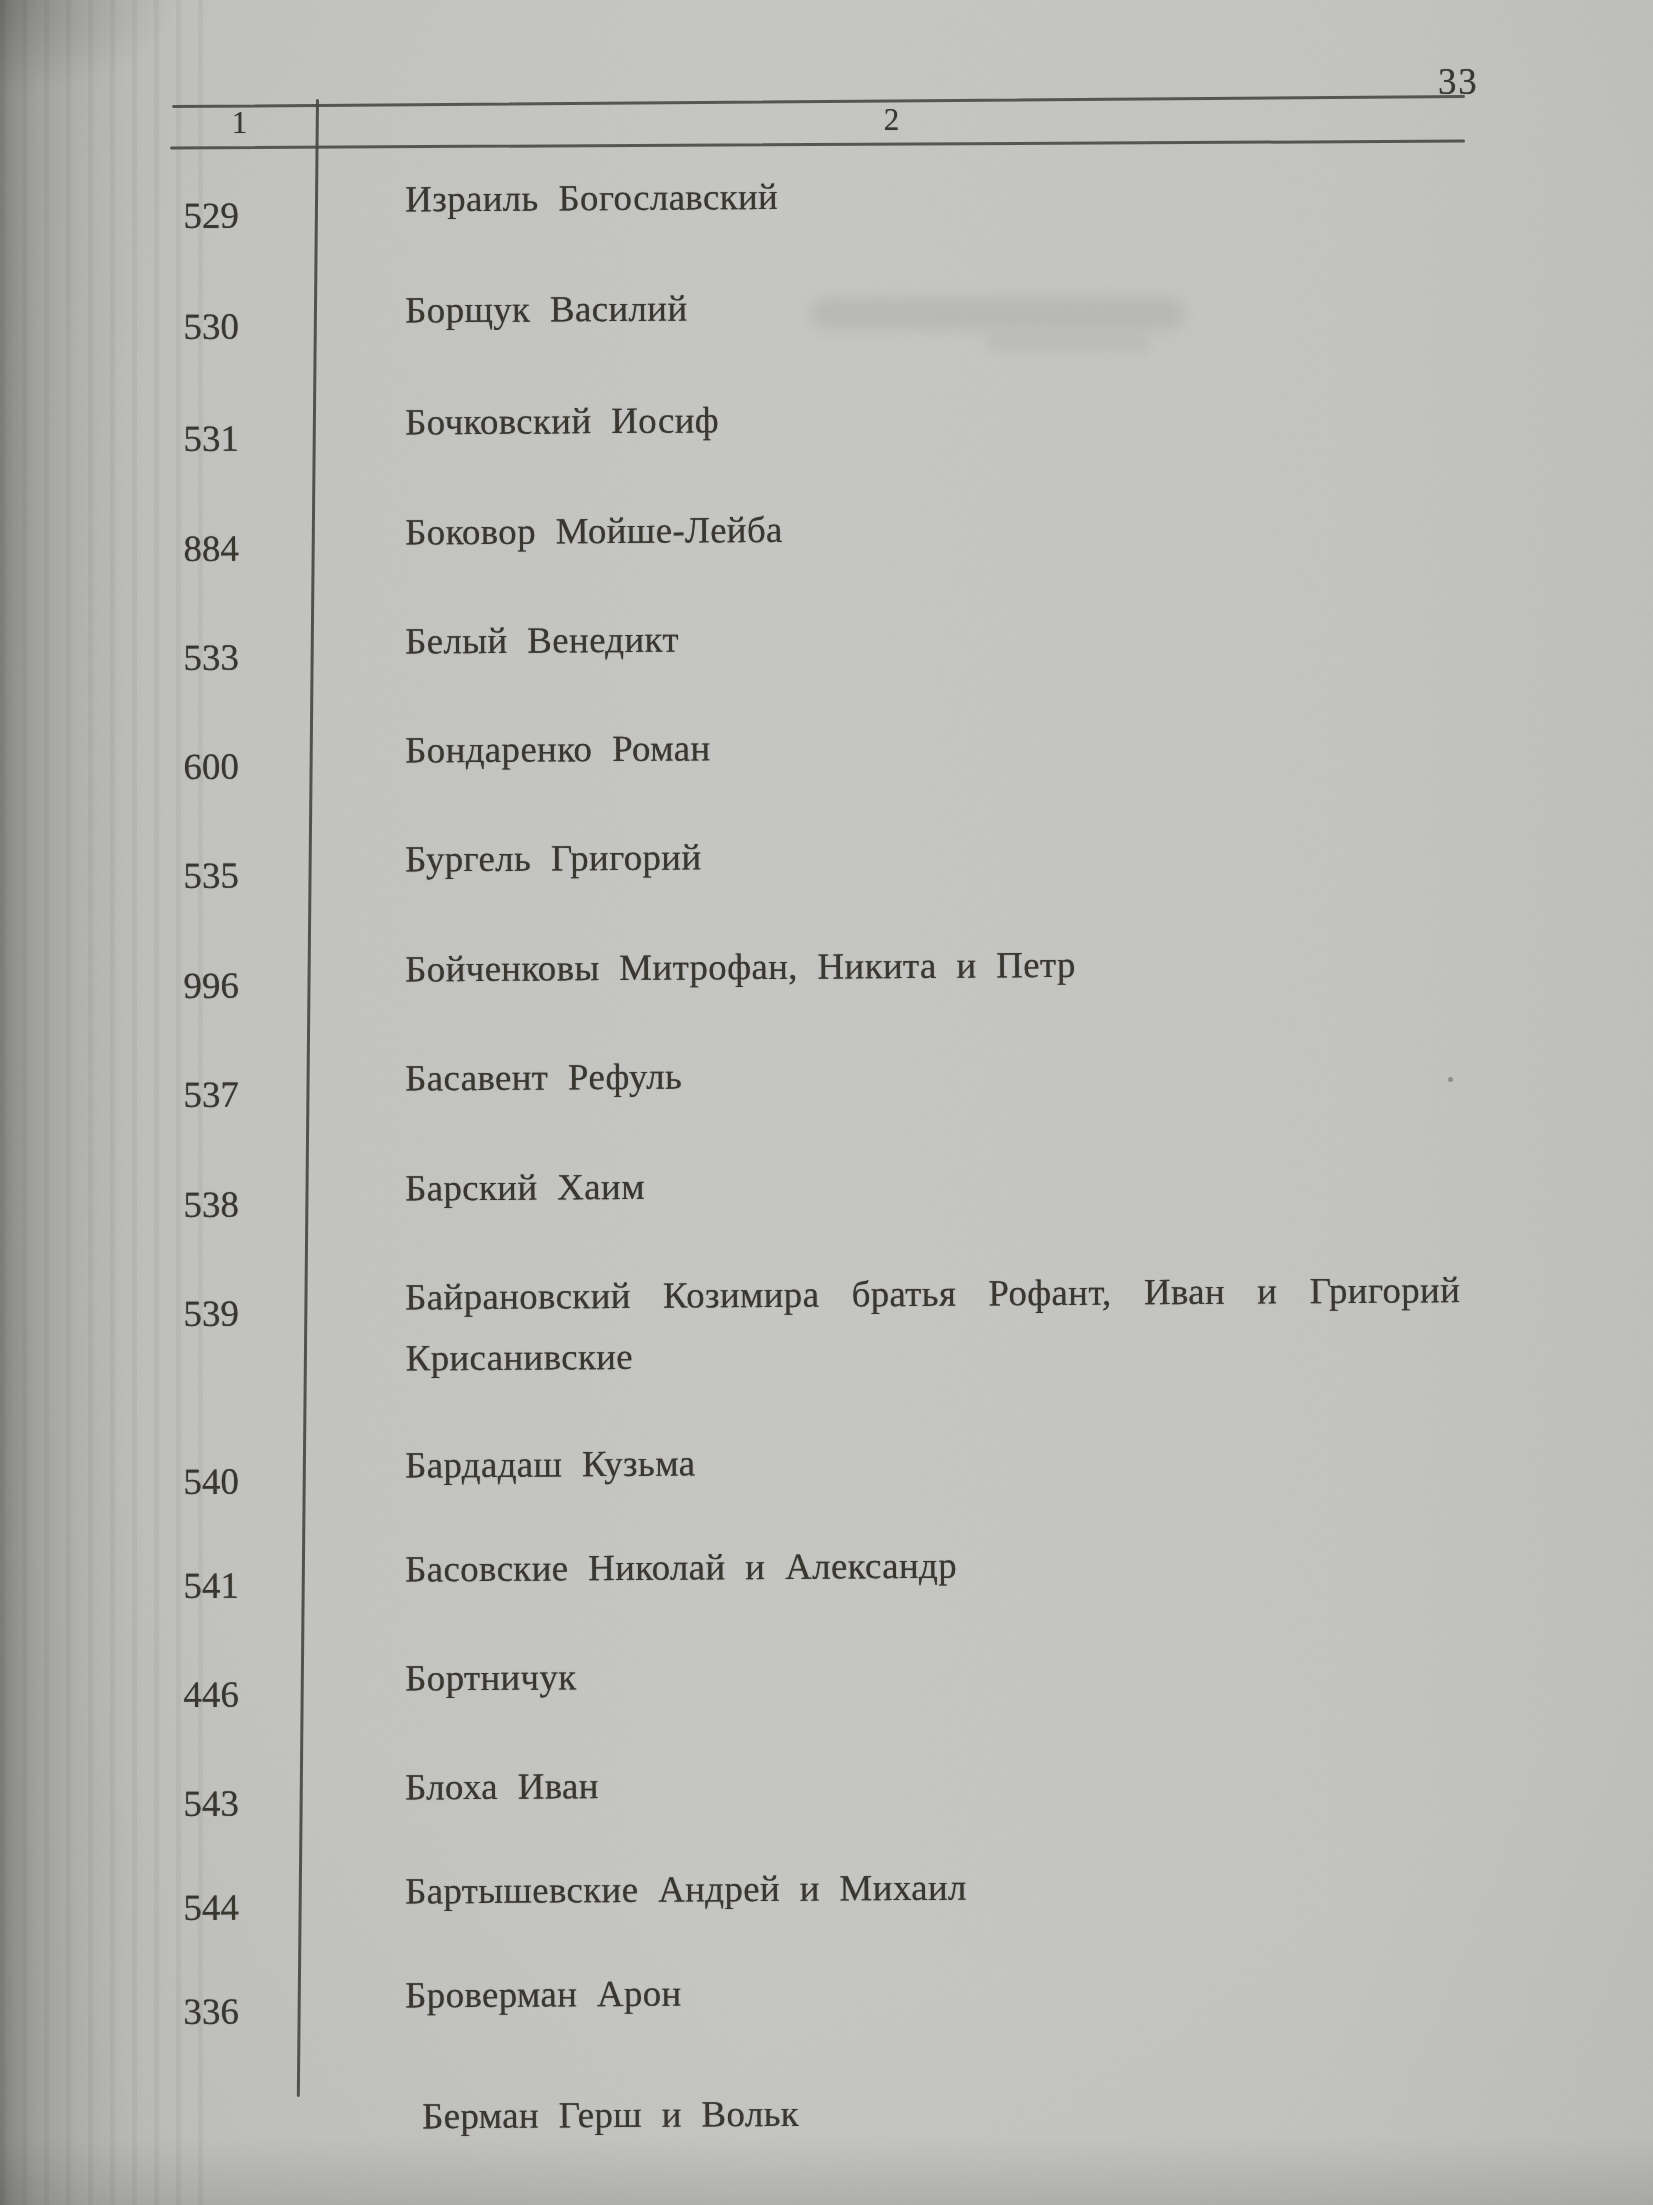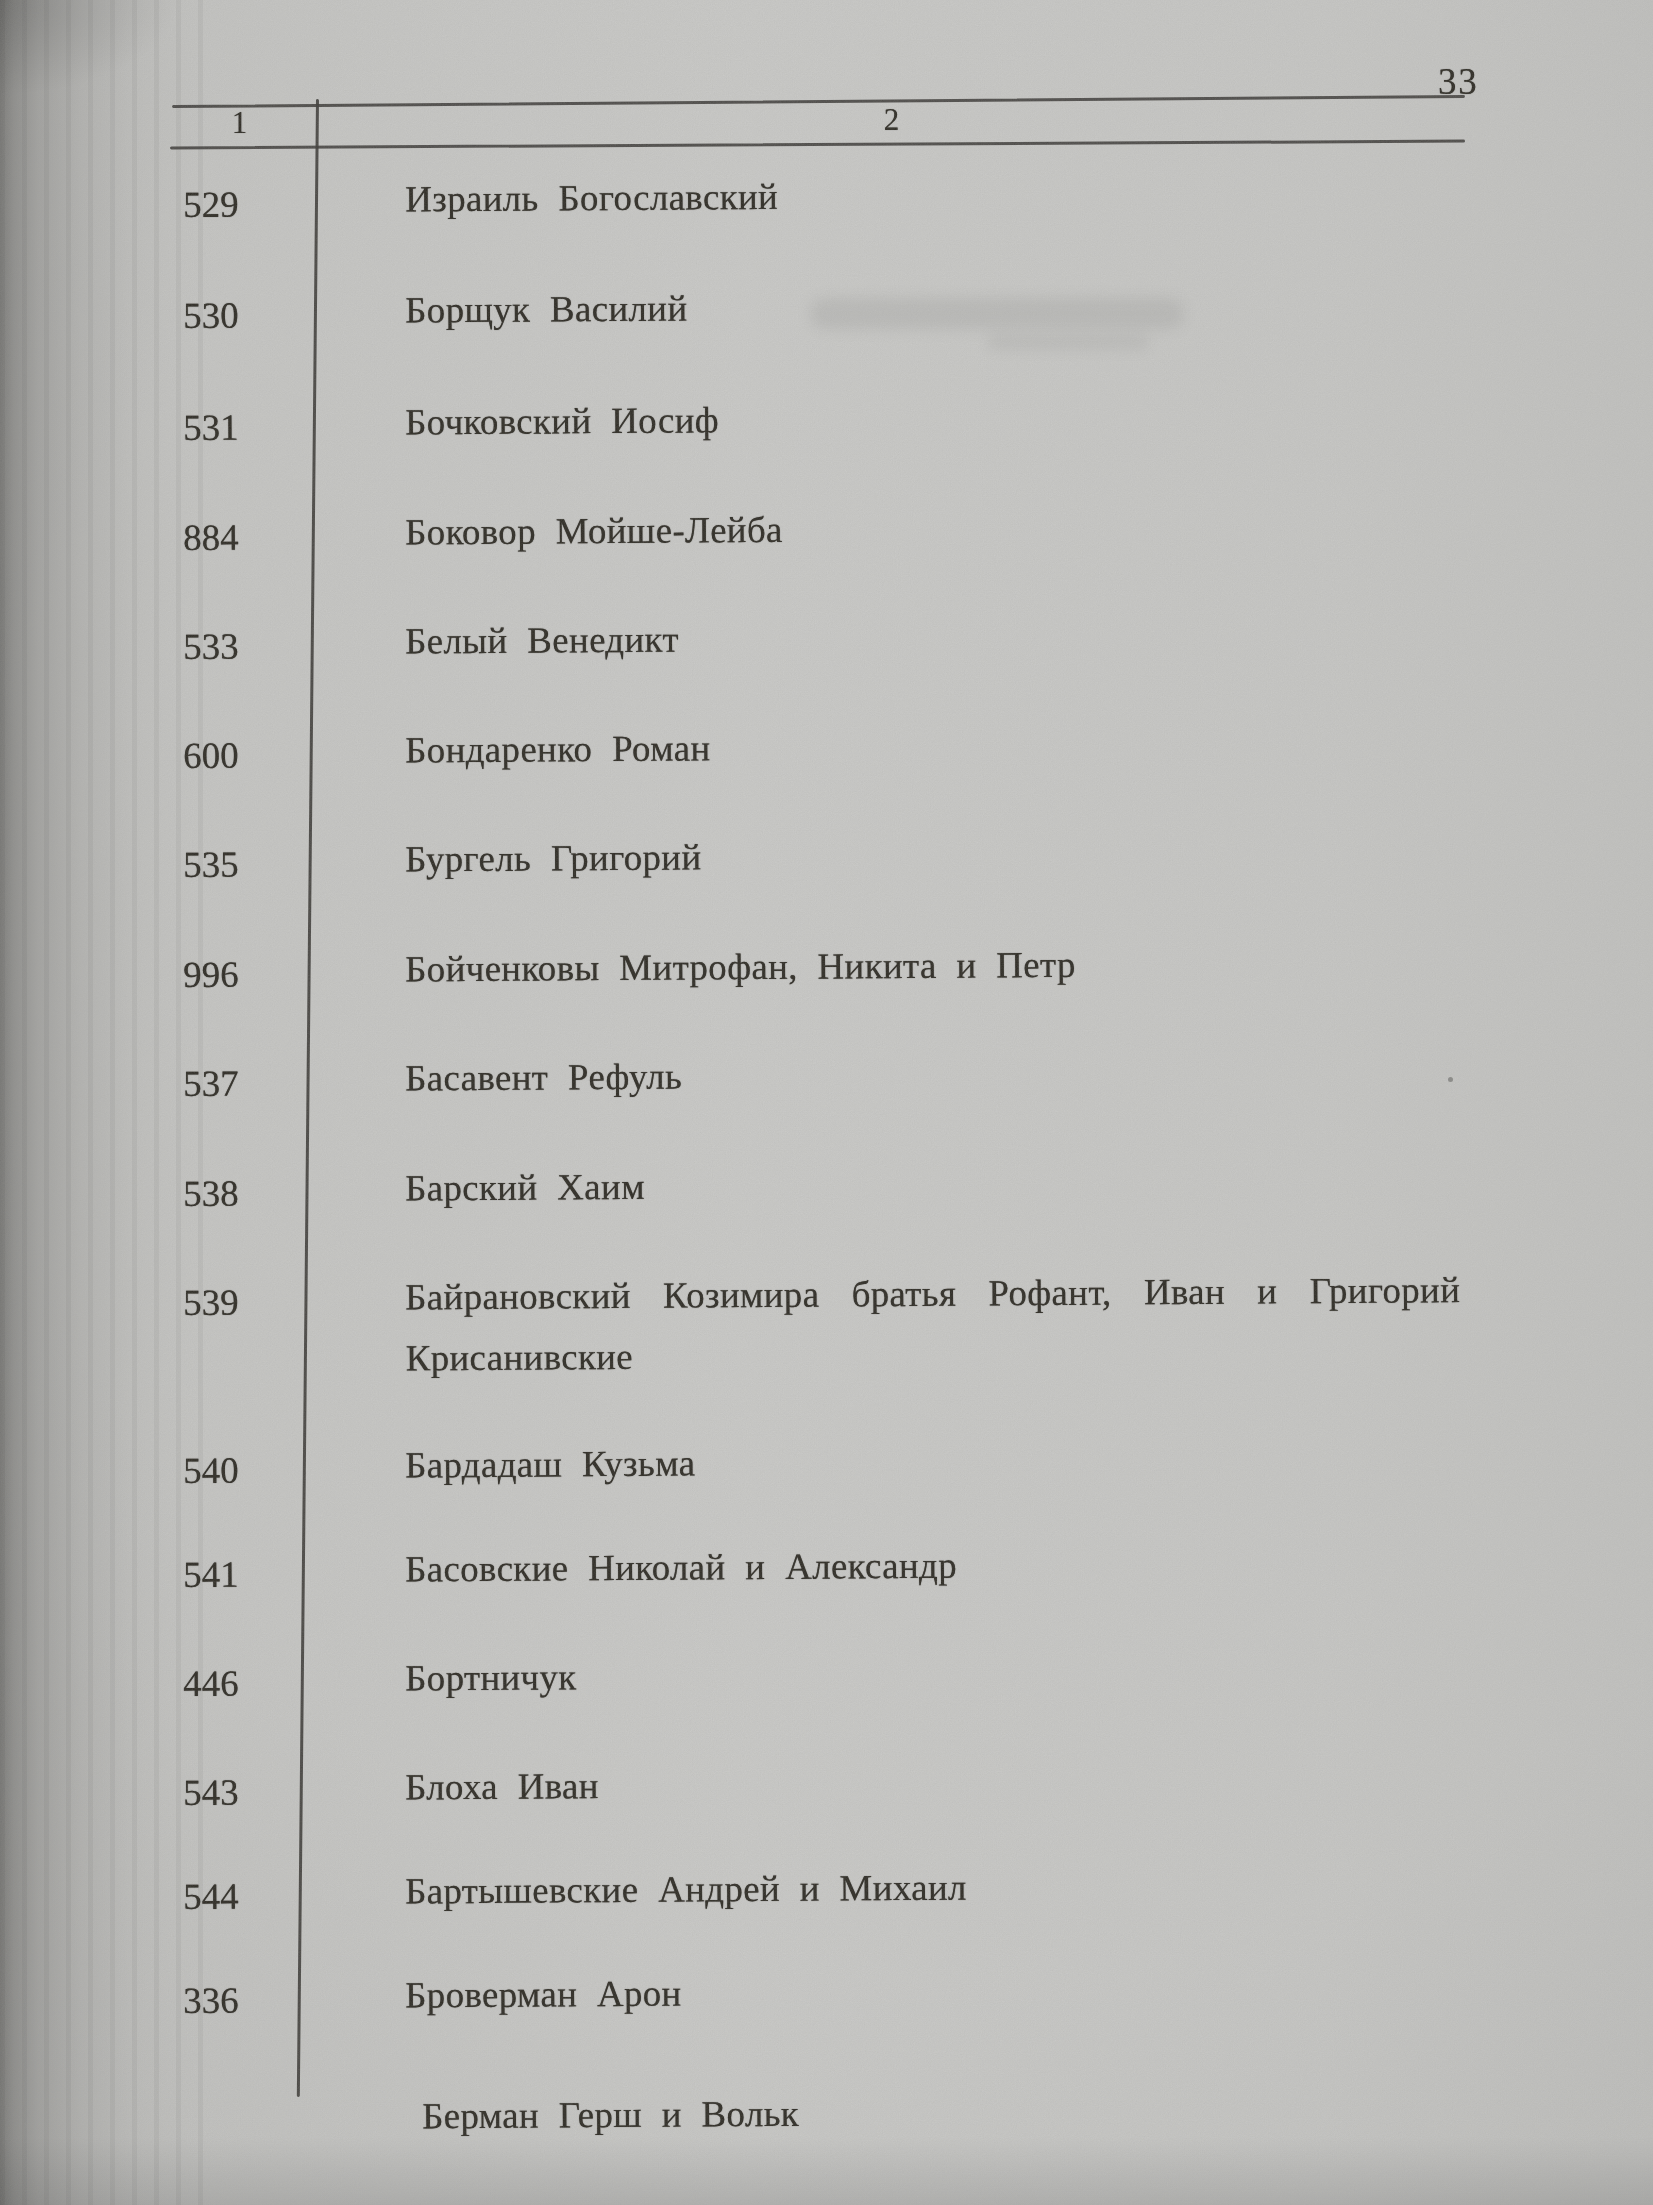--- a/index.html
+++ b/index.html
@@ -39,21 +39,21 @@
   .hline-bottom{left:170px;top:143px;width:1295px;transform:rotate(-.3deg);}
   .vline{
     position:absolute;left:316px;top:99px;width:2.6px;height:1998px;background:#33312e;
     transform:rotate(.55deg);transform-origin:top left;opacity:.9;border-radius:1.7px;
   }
   .col-label{position:absolute;font-size:31px;text-shadow:0 0 0.9px rgba(46,44,40,.7);}
   .col1-label{left:214px;top:105px;width:51px;text-align:center;}
   .col2-label{left:866px;top:102px;width:51px;text-align:center;}
   .row{position:absolute;left:0;width:1654px;transform:rotate(-.4deg);transform-origin:51px 50%;}
   .row .num{
-    position:absolute;left:183px;top:4px;width:136px;font-size:37px;line-height:61px;
+    position:absolute;left:183px;top:15px;width:136px;font-size:37px;line-height:61px;
     text-shadow:0 0 1px rgba(46,44,40,.8);
   }
   .row .name{
     position:absolute;left:405px;top:0;width:1055px;font-size:37px;line-height:61px;
     text-align:justify;text-align-last:left;word-spacing:10.2px;letter-spacing:0.3px;
     text-shadow:0 0 1px rgba(46,44,40,.8);
   }
   .row.no-num .name{left:422px;}
   
   .smudge{position:absolute;pointer-events:none;border-radius:18.7px;}

